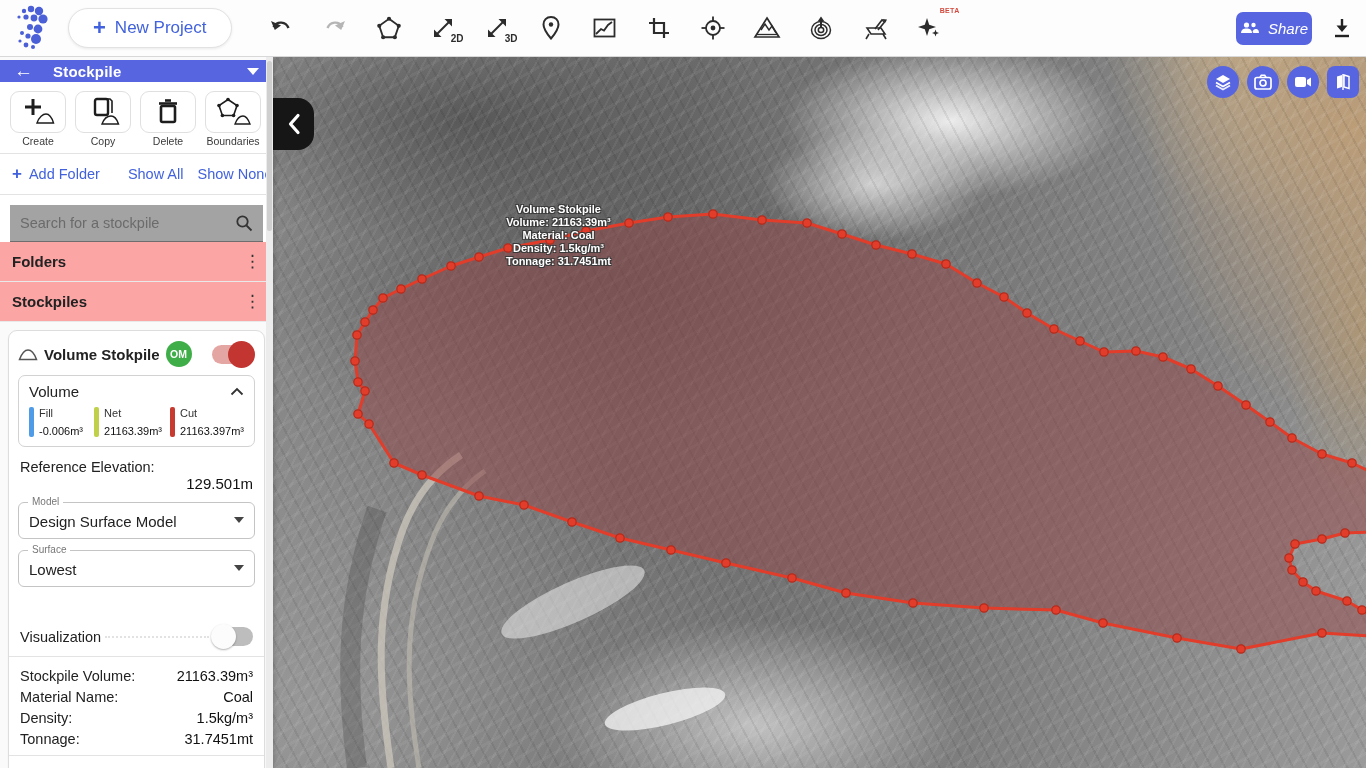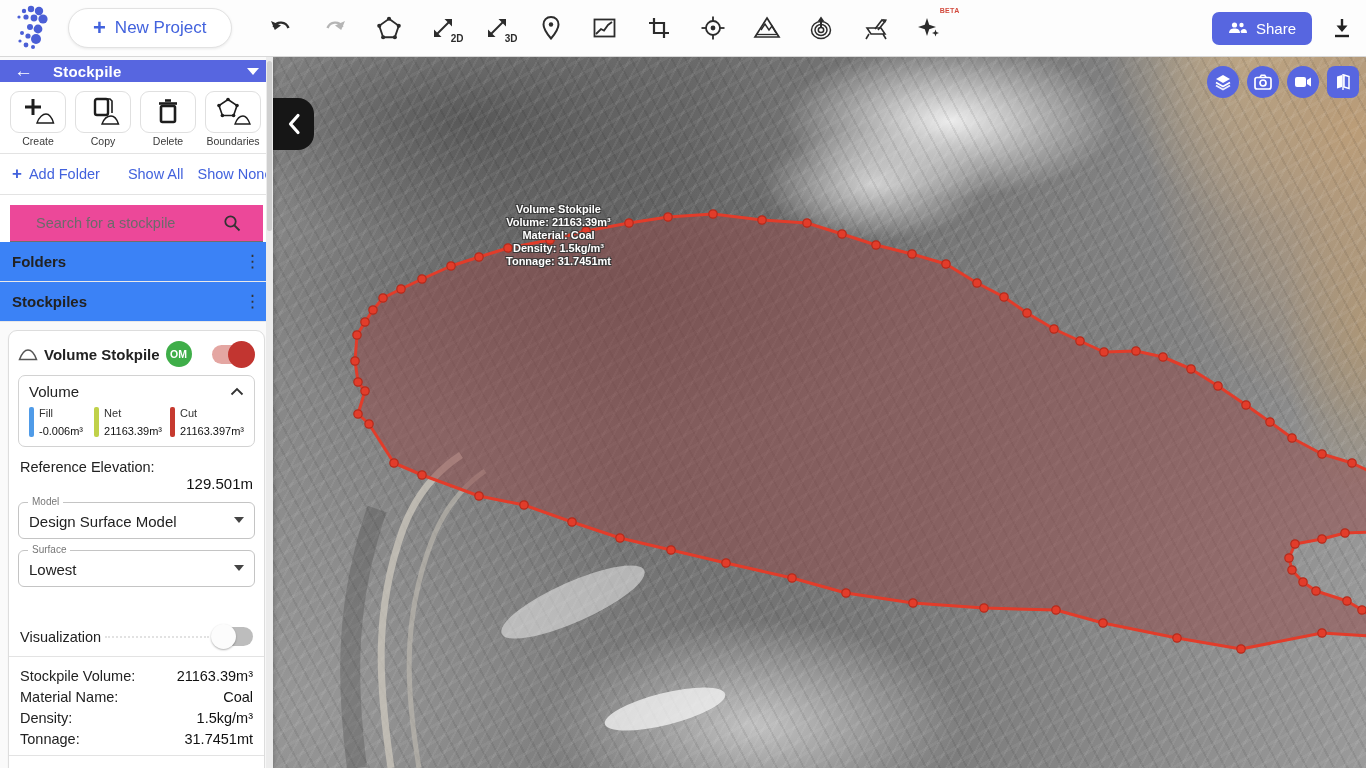--- a/index.html
+++ b/index.html
@@ -10,21 +10,21 @@
   .logo { width:44px; height:46px; margin-right:14px; }
   .btn-newproject { display:flex; align-items:center; gap:9px; background:#fff; border:1px solid #e2e2e2; border-radius:22px; padding:9px 24px; box-shadow:0 1px 3px rgba(0,0,0,.08); color:#4262dd; font-size:17px; cursor:pointer; }
   .btn-newproject .plus { font-size:22px; font-weight:bold; line-height:14px; }
   .tools { display:flex; align-items:flex-end; gap:24px; margin-left:34px; }
   .tool { width:30px; height:34px; display:flex; align-items:center; justify-content:center; color:#2c2c2c; position:relative; cursor:pointer; }
   .tool svg { display:block; }
   .tool.disabled { color:#b5b5b5; }
   .tool .sub { position:absolute; right:-6px; bottom:1px; font-size:10px; font-weight:bold; color:#2c2c2c; }
   .tool .beta { position:absolute; top:-4px; right:-16px; font-size:7px; font-weight:bold; color:#d34b3e; letter-spacing:.3px; }
   .topbar-right { margin-left:auto; display:flex; align-items:center; gap:20px; }
-  .btn-share { display:flex; align-items:center; gap:8px; background:#5766e0; color:#fff; border:none; border-radius:7px; padding:8px 16px; font-size:15px; cursor:pointer; }
+  .btn-share { display:flex; align-items:center; gap:8px; background:#5766e0; color:#fff; border:none; border-radius:7px; padding:8px 4px; font-size:15px; cursor:pointer;font-style:italic; }
   .dl-icon { color:#222; cursor:pointer; display:flex; }
 
   
   .main { display:flex; height:711px; }
   .sidebar { width:273px; background:#fafafa; position:relative; z-index:20; display:flex; flex-direction:column; box-shadow:2px 0 4px rgba(0,0,0,.15); }
   .sb-scroll { position:absolute; right:0; top:0; bottom:0; width:7px; background:#ececec; }
   .sb-thumb { position:absolute; right:1px; top:4px; width:5px; height:170px; border-radius:3px; background:#cfcfcf; }
 
   .sb-header { height:37px; background:#5766e0; color:#fff; display:flex; align-items:center; padding:0 14px; gap:20px; margin-top:3px; }
   .sb-header .back { font-size:19px; cursor:pointer; }
@@ -36,26 +36,26 @@
   .action .box { width:56px; height:42px; border:1px solid #e0e0e0; border-radius:9px; display:flex; align-items:center; justify-content:center; color:#1d1d1d; background:#fff; }
   .action .lbl { font-size:10.5px; color:#3a3a3a; margin-top:2px; }
 
   .sb-folderbar { background:#fff; display:flex; align-items:center; padding:10px 12px; gap:14px; border-bottom:1px solid #e3e3e3; }
   .blue-link { color:#4262dd; font-size:14.5px; cursor:pointer; white-space:nowrap; }
   .sb-folderbar .add { display:flex; gap:7px; align-items:center; }
   .sb-folderbar .add .plus { font-weight:bold; font-size:17px; }
   .sb-folderbar .spacer { flex:1; }
 
   .sb-search { background:#fff; padding:10px 10px 0 10px; }
-  .search-box { background:#ec4899; border-bottom:1.5px solid #6e6e6e; display:flex; align-items:center; padding:9px 26px; }
+  .search-box { background:#a3a3a3; border-bottom:1.5px solid #6e6e6e; display:flex; align-items:center; padding:9px 10px; }
   .search-box input { border:none; outline:none; background:transparent; flex:1; font-size:14.5px; color:#333; font-family:"Liberation Sans",sans-serif; }
   .search-box input::placeholder { color:#6b6b6b; }
   .search-box .mag { color:#333; display:flex; }
 
-  .sb-row { background:#3b82f6; display:flex; align-items:center; padding:11px 12px; border-bottom:1px solid #e9e9e9; }
+  .sb-row { background:#fca5a5; display:flex; align-items:center; padding:11px 12px; border-bottom:1px solid #e9e9e9; }
   .sb-row .name { font-weight:bold; font-size:15px; color:#222; }
   .kebab { margin-left:auto; color:#333; font-size:17px; line-height:12px; cursor:pointer; letter-spacing:0; }
 
   
   .card { margin:8px 8px 0 8px; background:#fff; border:1px solid #ddd; border-radius:9px; padding:8px 9px 10px; box-shadow:0 1px 2px rgba(0,0,0,.05); }
   .card-head { display:flex; align-items:center; gap:6px; padding:2px 0 8px; }
   .pile-ic { color:#555; display:flex; }
   .card-title { font-weight:bold; font-size:15px; color:#222; white-space:nowrap; }
   .badge { width:26px; height:26px; border-radius:50%; background:#3fae49; color:#fff; font-size:10.5px; font-weight:bold; display:flex; align-items:center; justify-content:center; flex:0 0 auto; }
   .leader { flex:1; border-bottom:2px dotted #e2e2e2; margin:0 4px; height:1px; }

